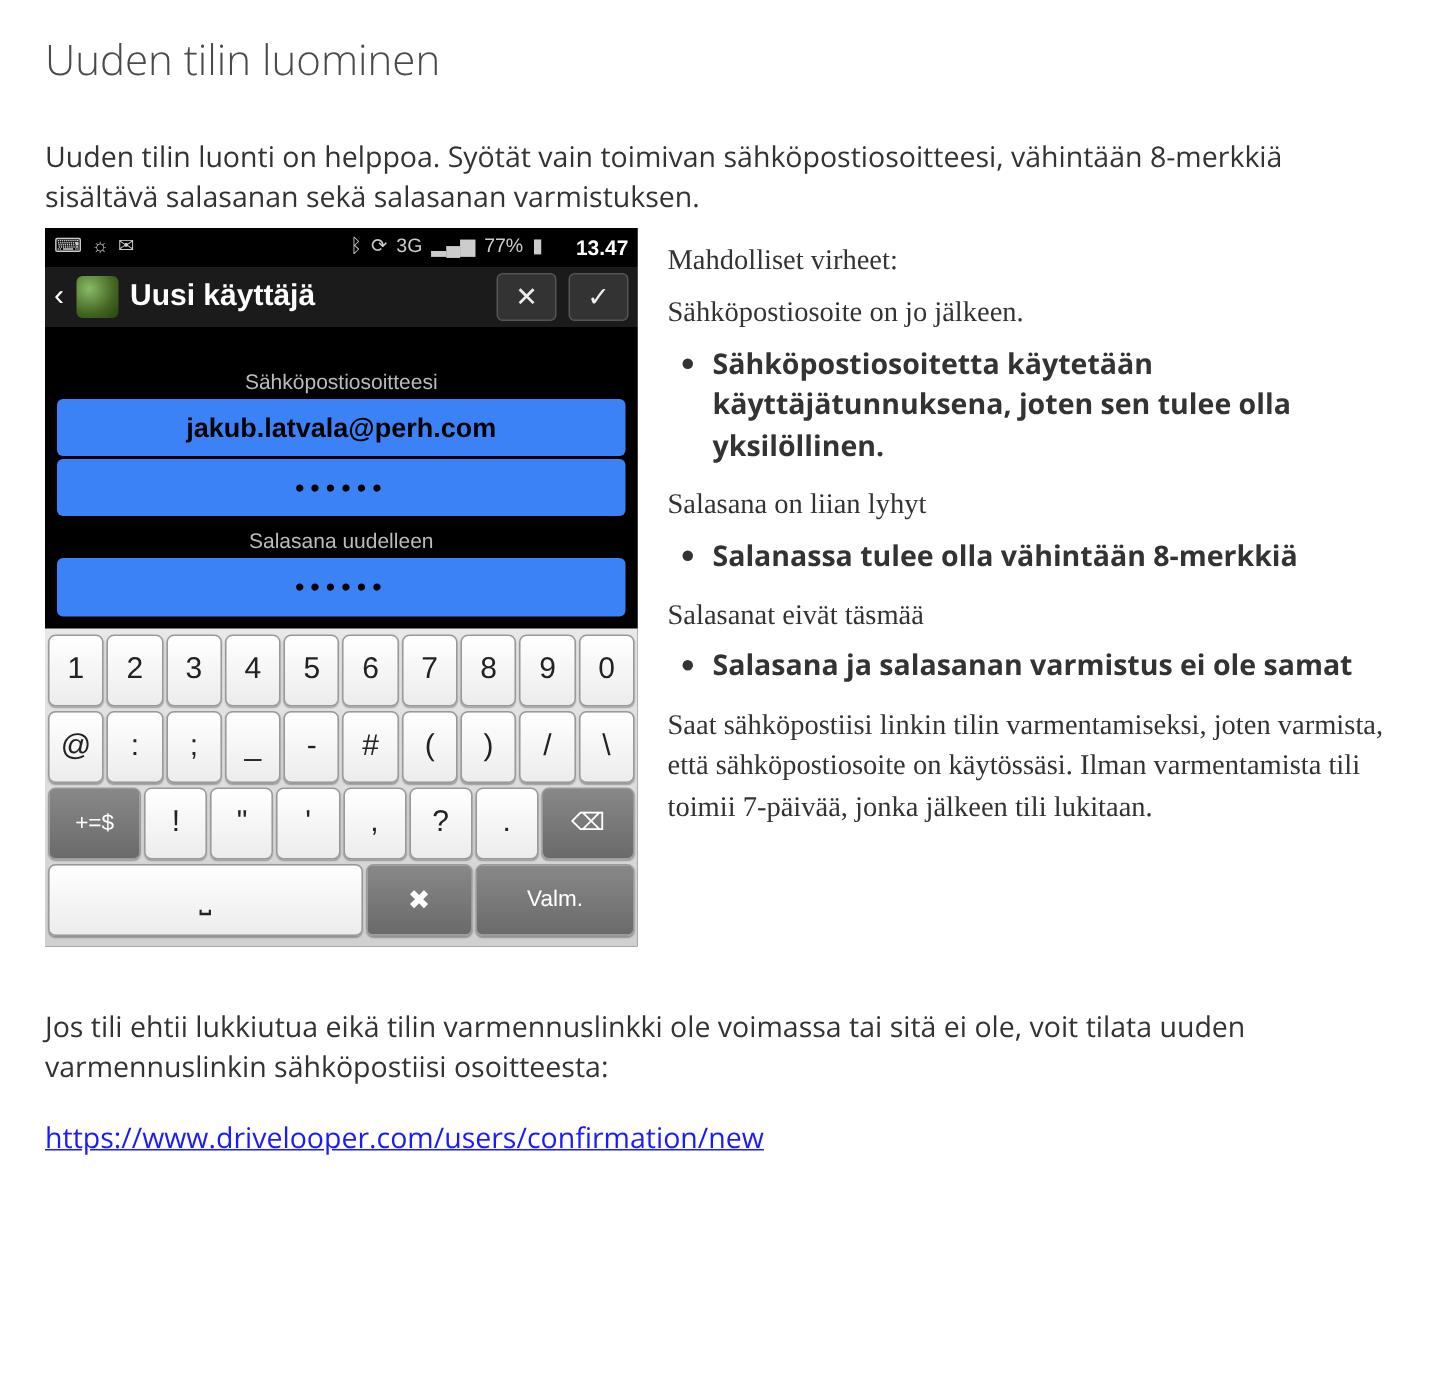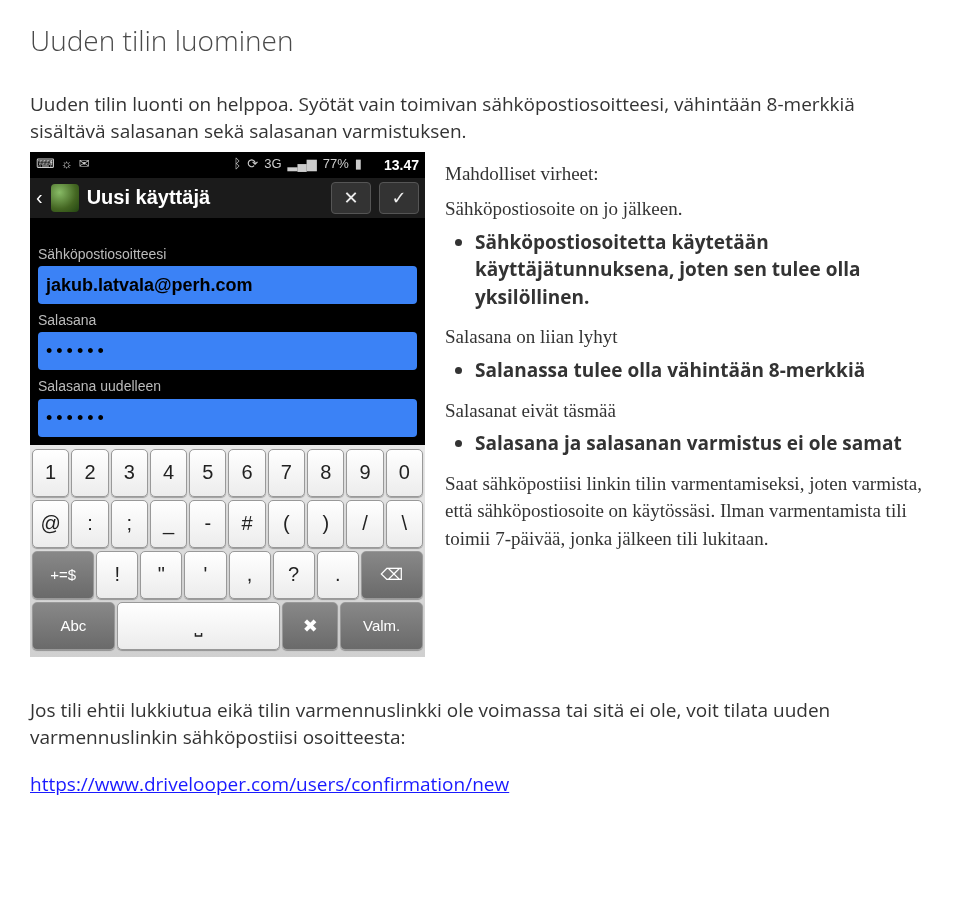--- a/index.html
+++ b/index.html
@@ -99,20 +99,21 @@
     width: 38px; height: 30px;
     border:1px solid #555;
     border-radius:4px;
     background:#333;
     display:flex; align-items:center; justify-content:center;
     color:#eee; font-size:18px;
   }
   .form-area {
     background:#000;
     padding: 20px 8px 8px 8px;
+    text-align: center;
   }
   .field-label {
     color:#bbb; font-size:14px; margin-top:6px;
   }
   .field-value {
     background:#3b82f6; color:#000; border-radius:4px;
     padding:6px 8px; font-size:18px; margin-top:2px;
     font-family: Arial, sans-serif;
     font-weight:bold;
   }
@@ -179,21 +180,20 @@
         <span class="avatar"></span>
         <span class="title">Uusi käyttäjä</span>
         <span class="actionbtn">✕</span>
         <span class="actionbtn">✓</span>
       </div>
 
       <div class="form-area">
         <div class="field-label">Sähköpostiosoitteesi</div>
         <div class="field-value">jakub.latvala@perh.com</div>
 
-        <div class="field-label">Salasana</div>
         <div class="field-value pwd">••••••</div>
 
         <div class="field-label">Salasana uudelleen</div>
         <div class="field-value pwd">••••••</div>
       </div>
 
       <div class="keyboard">
         <div class="krow">
           <div class="key">1</div>
           <div class="key">2</div>
@@ -222,21 +222,20 @@
           <div class="key dark wide small">+=$</div>
           <div class="key">!</div>
           <div class="key">"</div>
           <div class="key">'</div>
           <div class="key">,</div>
           <div class="key">?</div>
           <div class="key">.</div>
           <div class="key dark wide">⌫</div>
         </div>
         <div class="krow">
-          <div class="key dark wide small">Abc</div>
           <div class="key space">⎵</div>
           <div class="key dark tool">✖</div>
           <div class="key dark wide small">Valm.</div>
         </div>
       </div>
     </div>
   </div>
 
   <div class="col-right">
     <p>Mahdolliset virheet:</p>

